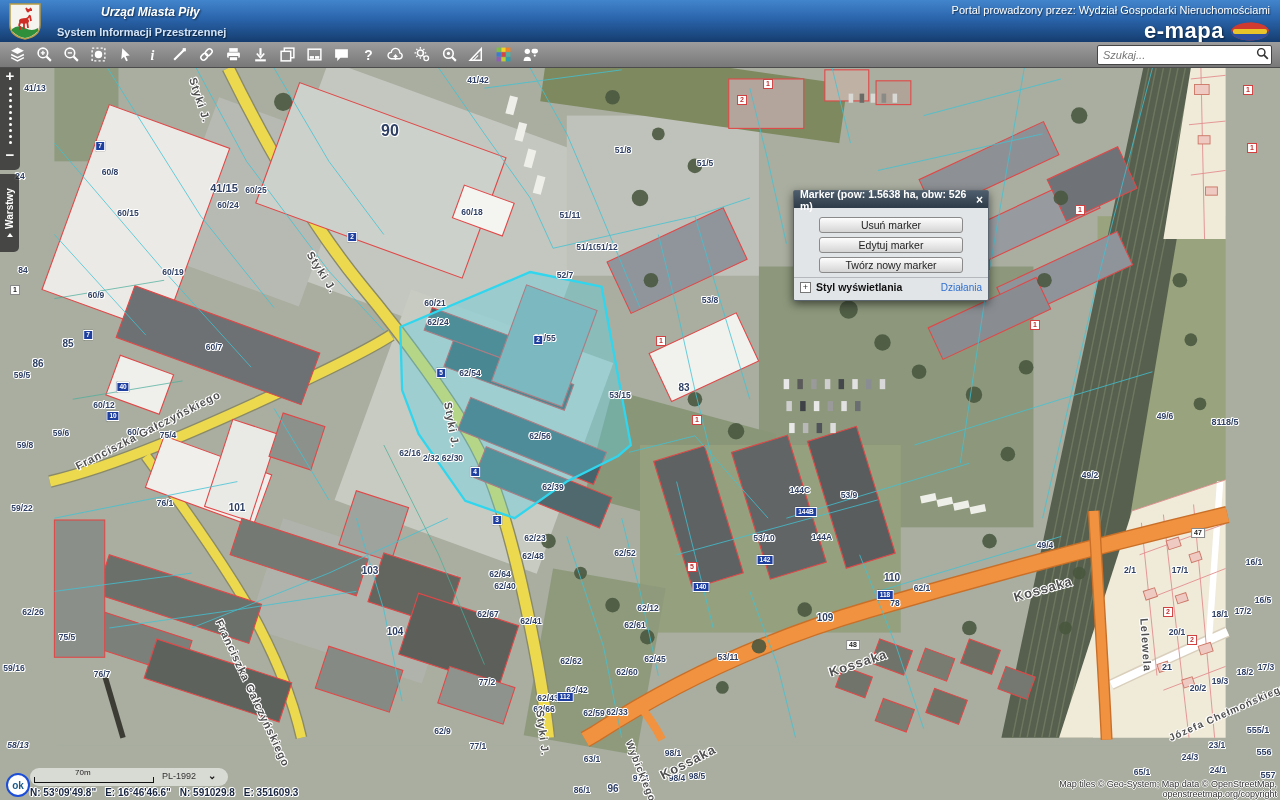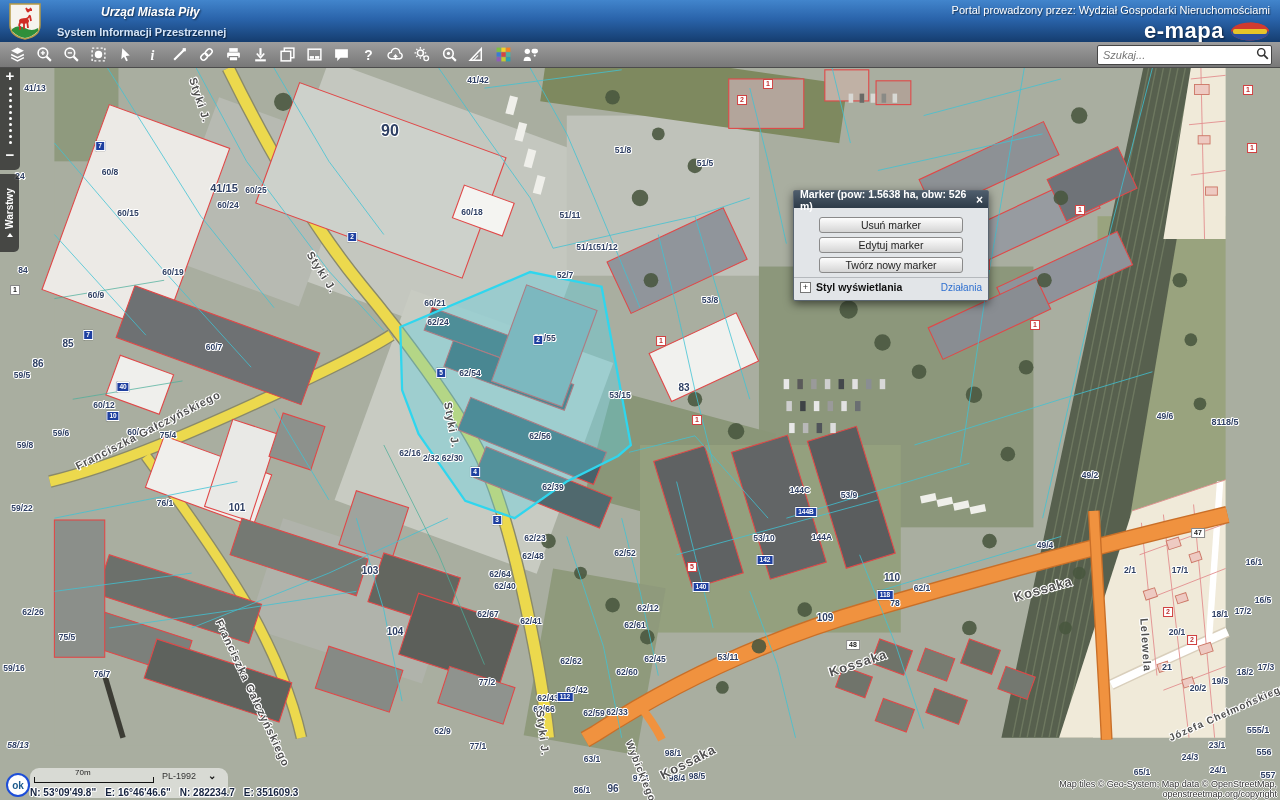--- a/index.html
+++ b/index.html
@@ -43,21 +43,21 @@
   .dialog-title .t{flex:1;}
   .dialog-close{color:#fff;font-size:12px;font-weight:bold;cursor:pointer;line-height:12px;}
   .dialog-body{padding:5px 0 3px;}
   .dlg-btn{display:block;width:144px;margin:4px auto;height:16px;font-family:"Liberation Sans",sans-serif;font-size:10.5px;color:#222;border:1px solid #8a8a8a;border-radius:3px;background:linear-gradient(180deg,#fdfdfd,#d5d5d5);cursor:pointer;}
   .dialog-foot{border-top:1px solid #b5b9bd;margin-top:4px;padding:3px 6px 4px;display:flex;align-items:center;}
   .plusbox{width:9px;height:9px;border:1px solid #777;background:#fff;font-size:9px;line-height:8px;text-align:center;color:#333;margin-right:5px;cursor:pointer;}
   .style-label{flex:1;font-size:10.5px;font-weight:bold;color:#111;}
   .actions-link{font-size:10px;color:#2e6fd0;cursor:pointer;}
   
   .ok-btn{position:absolute;left:6px;top:705px;width:20px;height:20px;border-radius:50%;background:#fff;border:2px solid #1d4ed8;color:#1c5a8c;font-size:10px;font-weight:bold;display:flex;align-items:center;justify-content:center;z-index:22;cursor:pointer;}
-  .scale-wrap{position:absolute;left:30px;top:700px;width:198px;height:30px;background:rgba(255,255,255,.55);border-radius:9px;z-index:21;}
+  .scale-wrap{position:absolute;left:30px;top:700px;width:198px;height:18px;background:rgba(255,255,255,.55);border-radius:9px;z-index:21;}
   .scale-line{position:absolute;left:4px;top:9px;width:118px;height:5px;border-left:1px solid #111;border-right:1px solid #111;border-bottom:1px solid #111;}
   .scale-text{position:absolute;left:45px;top:0;font-size:8px;color:#222;}
   .crs{position:absolute;left:132px;top:3px;font-size:9px;color:#333;cursor:pointer;}
   .crs-chev{position:absolute;left:178px;top:2px;font-size:10px;font-weight:bold;color:#111;}
   .coords{position:absolute;left:30px;top:719px;font-size:10px;font-weight:bold;color:#16233f;z-index:21;text-shadow:1px 0 0 #fff,-1px 0 0 #fff,0 1px 0 #fff,0 -1px 0 #fff,1px 1px 0 #fff,-1px -1px 0 #fff;}
   .coords span{margin-right:9px;}
   .attribution{position:absolute;right:3px;bottom:1px;text-align:right;font-size:9px;line-height:10px;color:#333;z-index:21;text-shadow:1px 0 0 #fff,-1px 0 0 #fff,0 1px 0 #fff,0 -1px 0 #fff;}
 </style>
 </head>
 <body>
@@ -676,20 +676,20 @@
     </div>
 
     <div class="ok-btn">ok</div>
     <div class="scale-wrap">
       <div class="scale-line"></div>
       <div class="scale-text">70m</div>
       <div class="crs">PL-1992</div>
       <div class="crs-chev">⌄</div>
     </div>
     <div class="coords">
-      <span>N: 53°09'49.8"</span><span>E: 16°46'46.6"</span><span>N: 282234.7</span><span>E: 351609.3</span>
+      <span>N: 53°09'49.8"</span><span>E: 16°46'46.6"</span><span>N: 591029.8</span><span>E: 351609.3</span>
     </div>
     <div class="attribution">
       <div>Map tiles © Geo-System; Map data © OpenStreetMap,</div>
       <div>openstreetmap.org/copyright</div>
     </div>
   </div>
 </div>
 
 </body></html>

